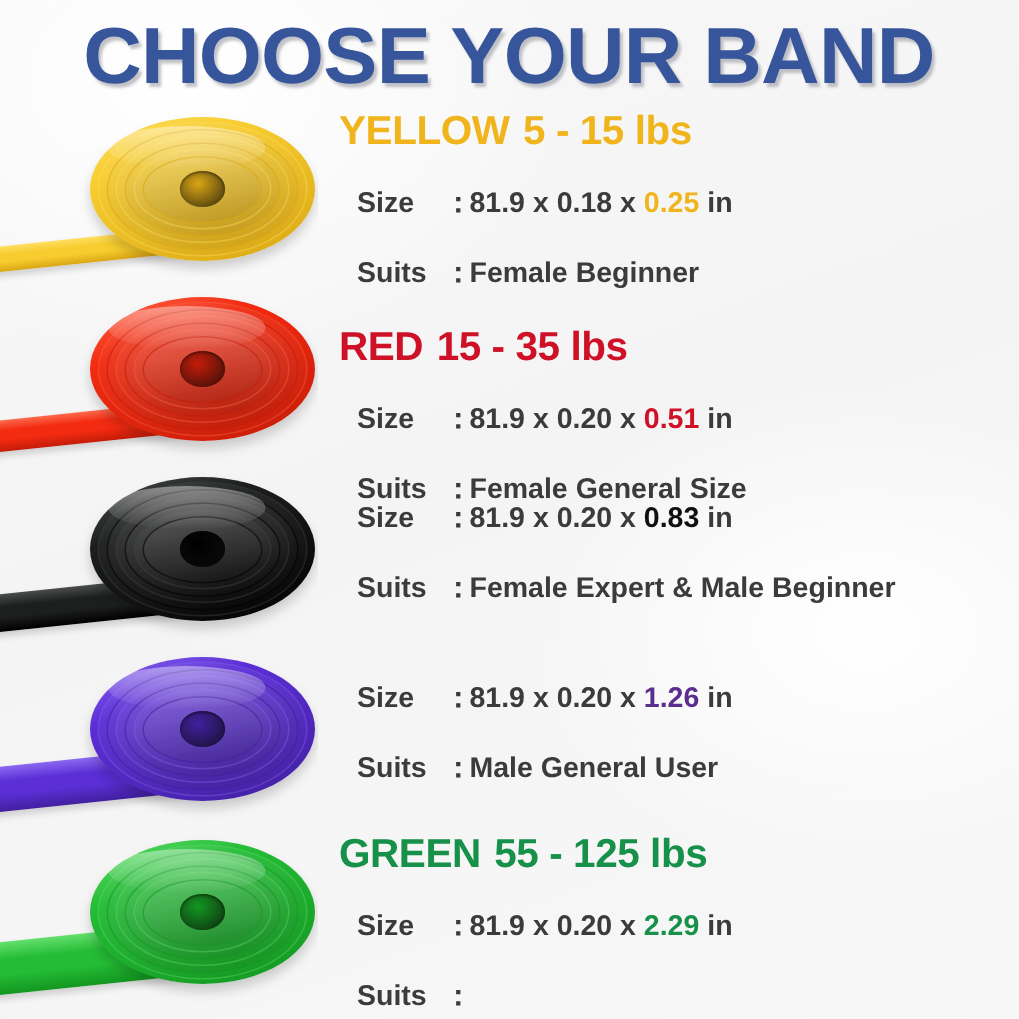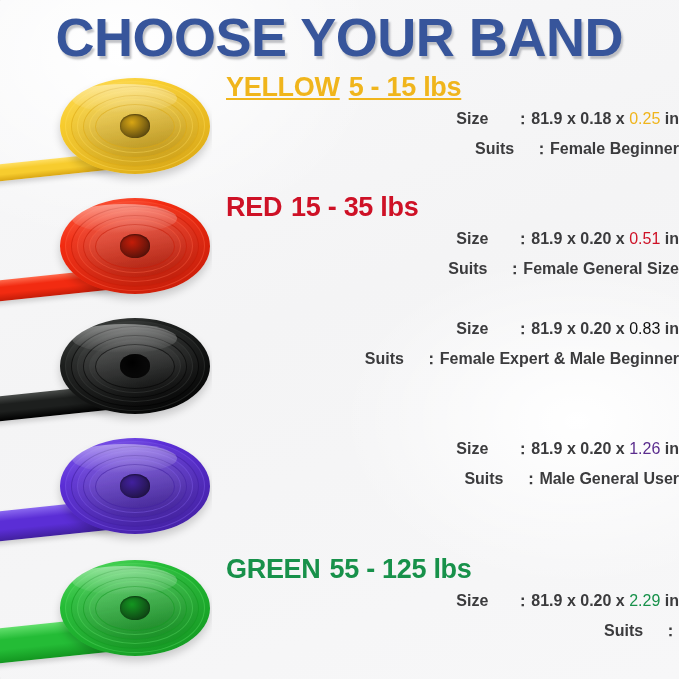--- a/index.html
+++ b/index.html
@@ -137,45 +137,44 @@
   .heading {
     font-weight: bold;
     font-size: 27px;
     line-height: 30px;
     letter-spacing: -0.3px;
     white-space: nowrap;
   }
   .heading .name { margin-right: 9px; }
 
   .spec {
-    margin-top: 3px;
-    font-size: 16px;
+    margin-top: 20px;
+    font-size: 19px;
     line-height: 27px;
     font-weight: bold;
     color: #3b3b3d;
     white-space: nowrap;
     display: flex;
     align-items: baseline;
-    justify-content: flex-end;
   }
   .spec .label {
     display: inline-block;
     min-width: 58px;
     font-weight: bold;
   }
   .spec .colon {
     display: inline-block;
     width: 17px;
     text-align: center;
   }
   .spec .value { font-weight: bold; }
-  .spec .thick { font-weight: normal; }
-
-  
-  .ind-1 { padding-left: 12px; text-decoration: underline; }
+  .spec .thick { font-weight: bold; }
+
+  
+  .ind-1 { padding-left: 12px; }
   .ind-2 { padding-left: 12px; }
   .ind-3 { padding-left: 12px; }
   .ind-4 { padding-left: 12px; }
   .ind-5 { padding-left: 12px; }
   .spec-ind { padding-left: 24px; }
 </style>
 </head>
 <body>
 
 <div class="poster">
@@ -226,21 +225,21 @@
             <div class="ring" style="inset: 12px 17px; border: 1px solid rgb(255, 106, 77); opacity: 0.38; background: linear-gradient(170deg, rgba(255, 255, 255, 0.16), rgba(0, 0, 0, 0.06));"></div>
             <div class="ring" style="inset: 16.5px 23px; border: 1px solid rgb(196, 28, 8); opacity: 0.55; background: linear-gradient(170deg, rgba(255, 255, 255, 0.1), rgba(0, 0, 0, 0.1));"></div>
             <div class="ring" style="inset: 21px 29px; border: 1px solid rgb(255, 106, 77); opacity: 0.38; background: linear-gradient(170deg, rgba(255, 255, 255, 0.16), rgba(0, 0, 0, 0.06));"></div>
             <div class="ring" style="inset: 25.5px 35px; border: 1px solid rgb(196, 28, 8); opacity: 0.55; background: linear-gradient(170deg, rgba(255, 255, 255, 0.1), rgba(0, 0, 0, 0.1));"></div>
             <div class="hub" style="left: 40%; top: 38%; width: 20%; height: 24%; background: radial-gradient(at 40% 35%, rgb(196, 28, 8) 0%, rgba(0, 0, 0, 0.75) 100%); box-shadow: rgba(0, 0, 0, 0.5) 0px 1px 2px inset;"></div>
             <div class="gloss"></div>
           </div>
         </div>
     </div>
     <div class="info">
-      <div class="heading ind-2" style="color: rgb(206, 17, 38);">
+      <div class="heading ind-2" style="color: rgb(206, 17, 38); margin-top: 24px;">
         <span class="name">RED</span><span class="resist">15 - 35 lbs</span>
       </div>
       <div class="spec spec-ind">
         <span class="label">Size</span><span class="colon">：</span><span class="value">81.9 x 0.20 x</span>&nbsp;<span class="thick" style="color: rgb(206, 17, 38);">0.51</span>&nbsp;<span>in</span>
       </div>
       <div class="spec spec-ind">
         <span class="label">Suits</span>
           <span class="colon">：</span>
           <span class="value">Female General Size</span>
       </div>

